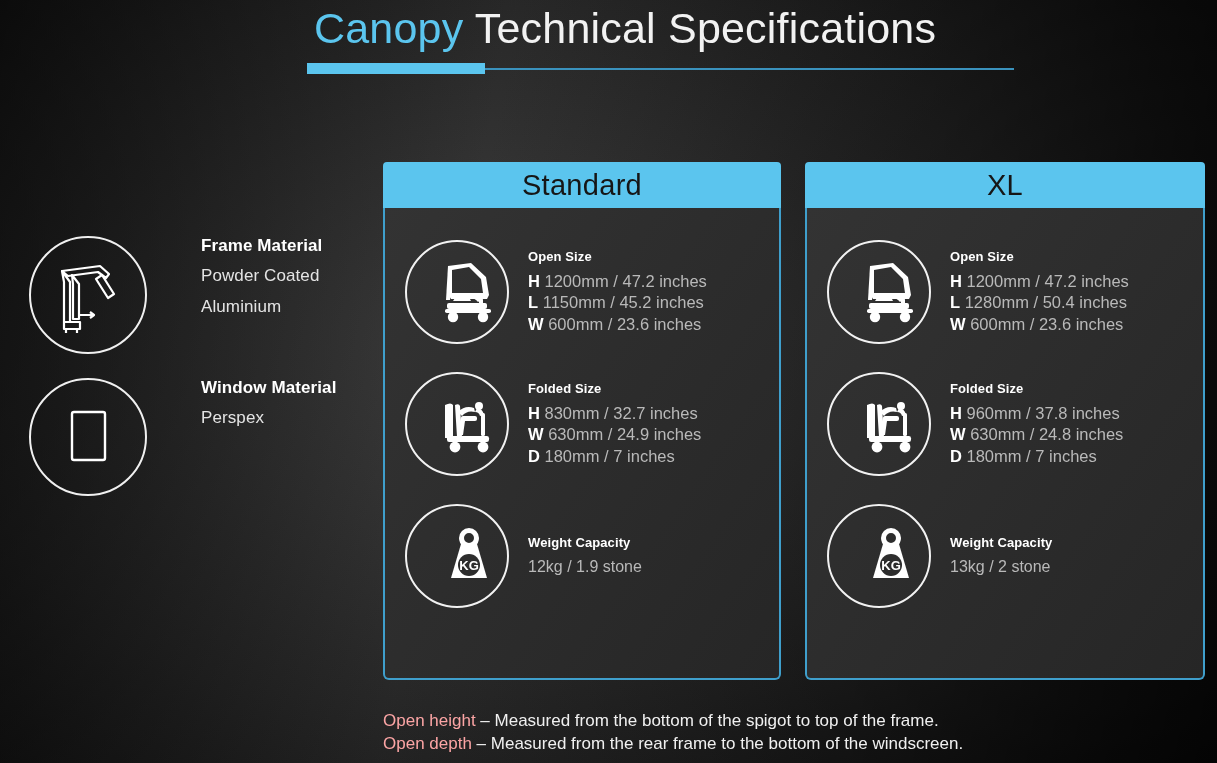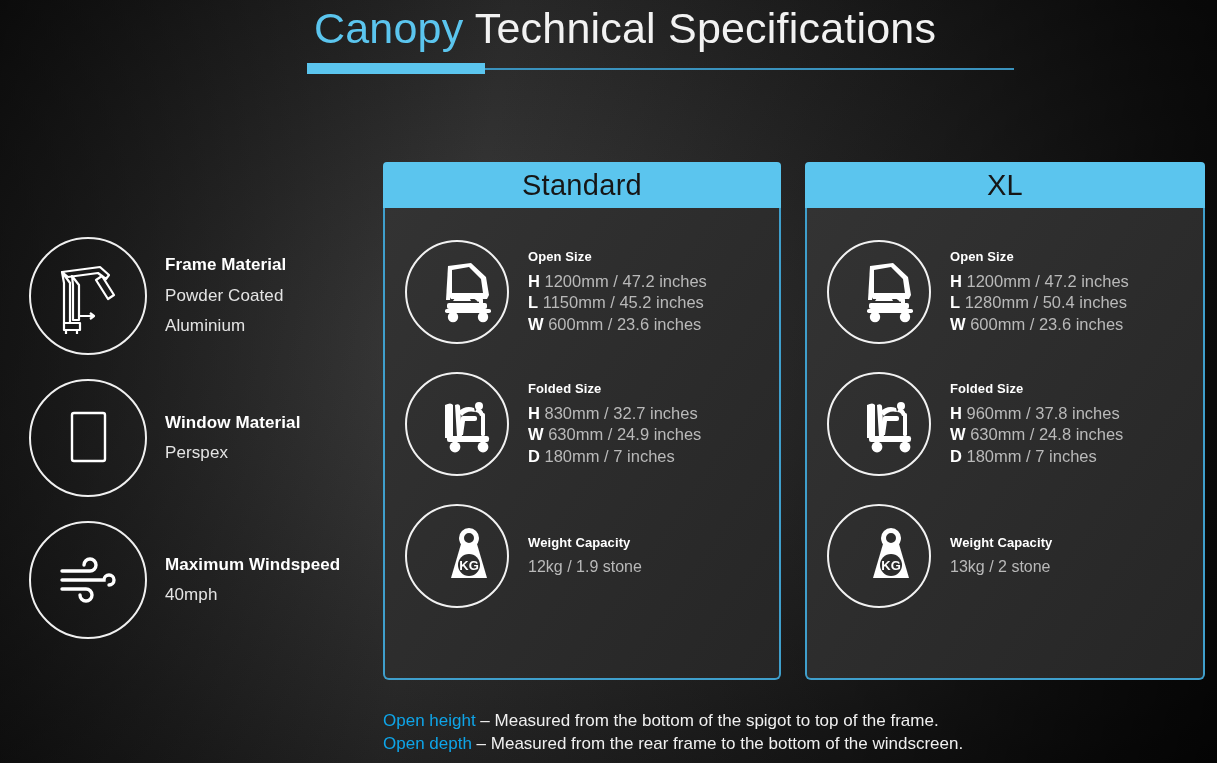--- a/index.html
+++ b/index.html
@@ -74,23 +74,24 @@
 
   
   .features {
     position: absolute;
     left: 29px;
     top: 236px;
     width: 350px;
   }
   .feature {
     display: flex;
-    align-items: center;
+    align-items: flex-start;
     height: 120px;
     margin-bottom: 22px;
+    gap: 36px;
   }
   .feature:last-child { margin-bottom: 0; }
 
   .circle-icon {
     flex: 0 0 auto;
     width: 118px;
     height: 118px;
     border-radius: 50%;
     border: 2px solid #f0f0f0;
     display: flex;
@@ -197,21 +198,21 @@
     left: 383px;
     top: 709px;
     width: 800px;
   }
   .footnote {
     font-size: 17px;
     color: #f0f0f0;
     line-height: 1.37;
     white-space: nowrap;
   }
-  .footnote .fn-key { color: #0ea5e9; }
+  .footnote .fn-key { color: #fca5a5; }
 
   svg { display: block; }
 </style>
 </head>
 <body>
 
 <div class="bg"></div>
 <div class="bg-sheen"></div>
 
 <div class="page">
@@ -254,35 +255,20 @@
         <svg width="84" height="84" viewBox="0 0 84 84">
           <rect x="26" y="17" width="33" height="48" rx="2" ry="2" fill="none" stroke="#ffffff" stroke-width="2.4"></rect>
         </svg>
       </div>
       <div class="feature-text">
         <div class="feature-title">Window Material</div>
         <div class="feature-sub">Perspex</div>
       </div>
     </div>
 
-    <div class="feature">
-      <div class="circle-icon">
-        <svg width="84" height="84" viewBox="0 0 84 84">
-          <g fill="none" stroke="#ffffff" stroke-width="3.4" stroke-linecap="round">
-            <path d="M16 33 H44 a6 6 0 1 0 -6 -6"></path>
-            <path d="M16 42 H58 a5 5 0 1 1 5 5"></path>
-            <path d="M16 51 H40 a6 6 0 1 1 -6 6"></path>
-          </g>
-        </svg>
-      </div>
-      <div class="feature-text">
-        <div class="feature-title">Maximum Windspeed</div>
-        <div class="feature-sub">40mph</div>
-      </div>
-    </div>
 
   </div>
 
   <div class="card standard">
     <div class="card-header">
       <span class="card-header-label">Standard</span>
     </div>
     <div class="card-body">
 
       <div class="spec-row">

